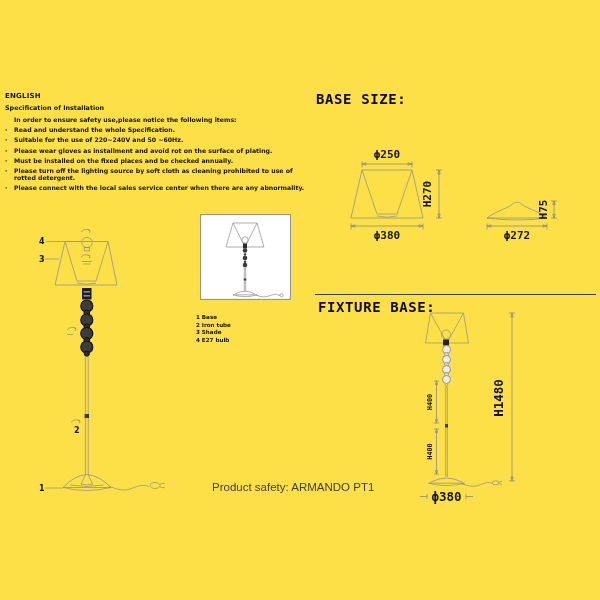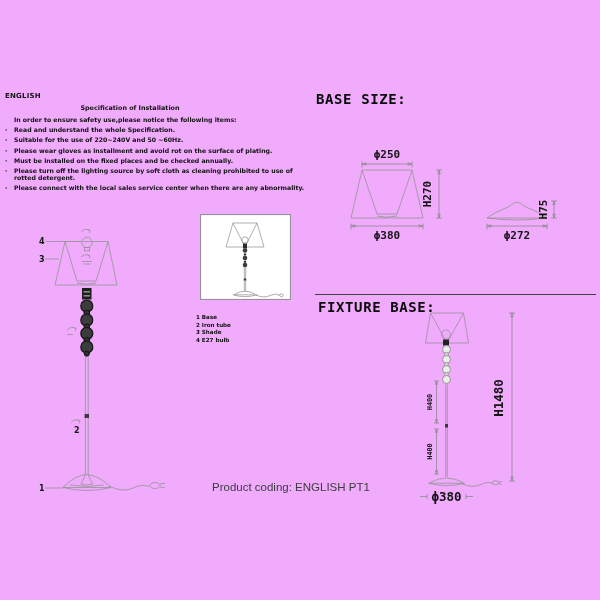--- a/index.html
+++ b/index.html
@@ -1,22 +1,22 @@
 <!DOCTYPE html>
 <html><head>
 <meta charset="utf-8">
 <style>
   html,body{margin:0;padding:0;}
   body{width:600px;height:600px;background:#ffffff;font-family:"DejaVu Sans",sans-serif;overflow:hidden;}
-  .page{position:relative;width:600px;height:600px;background:#f0abfc;}
+  .page{position:relative;width:600px;height:600px;background:#fde047;}
 
   
   .spec{position:absolute;left:5px;top:92px;width:300px;color:#111;}
   .spec .lang{font-size:7px;font-weight:700;letter-spacing:.2px;}
-  .spec .title{font-size:6.4px;font-weight:700;width:250px;text-align:center;margin-top:4px;}
+  .spec .title{font-size:6.4px;font-weight:700;width:250px;text-align:left;margin-top:4px;}
   .spec .intro{font-size:6.2px;font-weight:700;margin:4px 0 0 9px;}
   .spec .item{font-size:6.2px;font-weight:700;margin-top:3.2px;display:flex;}
   .spec .item .mark{width:9px;flex:0 0 9px;text-align:left;}
 
   
   .sec-heading{position:absolute;font-family:"DejaVu Sans Mono",monospace;font-weight:700;font-size:14px;letter-spacing:.6px;color:#0a0a0a;white-space:nowrap;}
   #base-heading{left:316px;top:91px;}
   #fixture-heading{left:318px;top:299px;}
 
   .divider{position:absolute;left:315px;top:294px;width:281px;border-top:1.3px solid #3f3f3f;height:0;}
@@ -245,15 +245,15 @@
       <path class="dimln" d="M109,8 L109,176 M106,8 L112,8 M106,176 L112,176 M109,8 l-1.2,4 l2.4,0 z M109,176 l-1.2,-4 l2.4,0 z" fill="#8c8c8c"></path>
     </g>
     <text class="dim-lg" transform="rotate(-90 100 93)" x="100" y="93" text-anchor="middle">H1480</text>
 
     <g>
       <path class="dimln" d="M17,191.5 L24,191.5 M24,189 L24,194 M63,191.5 L70,191.5 M63,189 L63,194"></path>
     </g>
     <text class="dim-lg" x="43.5" y="195.5" text-anchor="middle">ϕ380</text>
   </svg>
 
-  <div class="product-coding">Product coding: ENGLISH PT1</div>
+  <div class="product-coding">Product safety: ARMANDO PT1</div>
 
 </div>
 
 </body></html>

